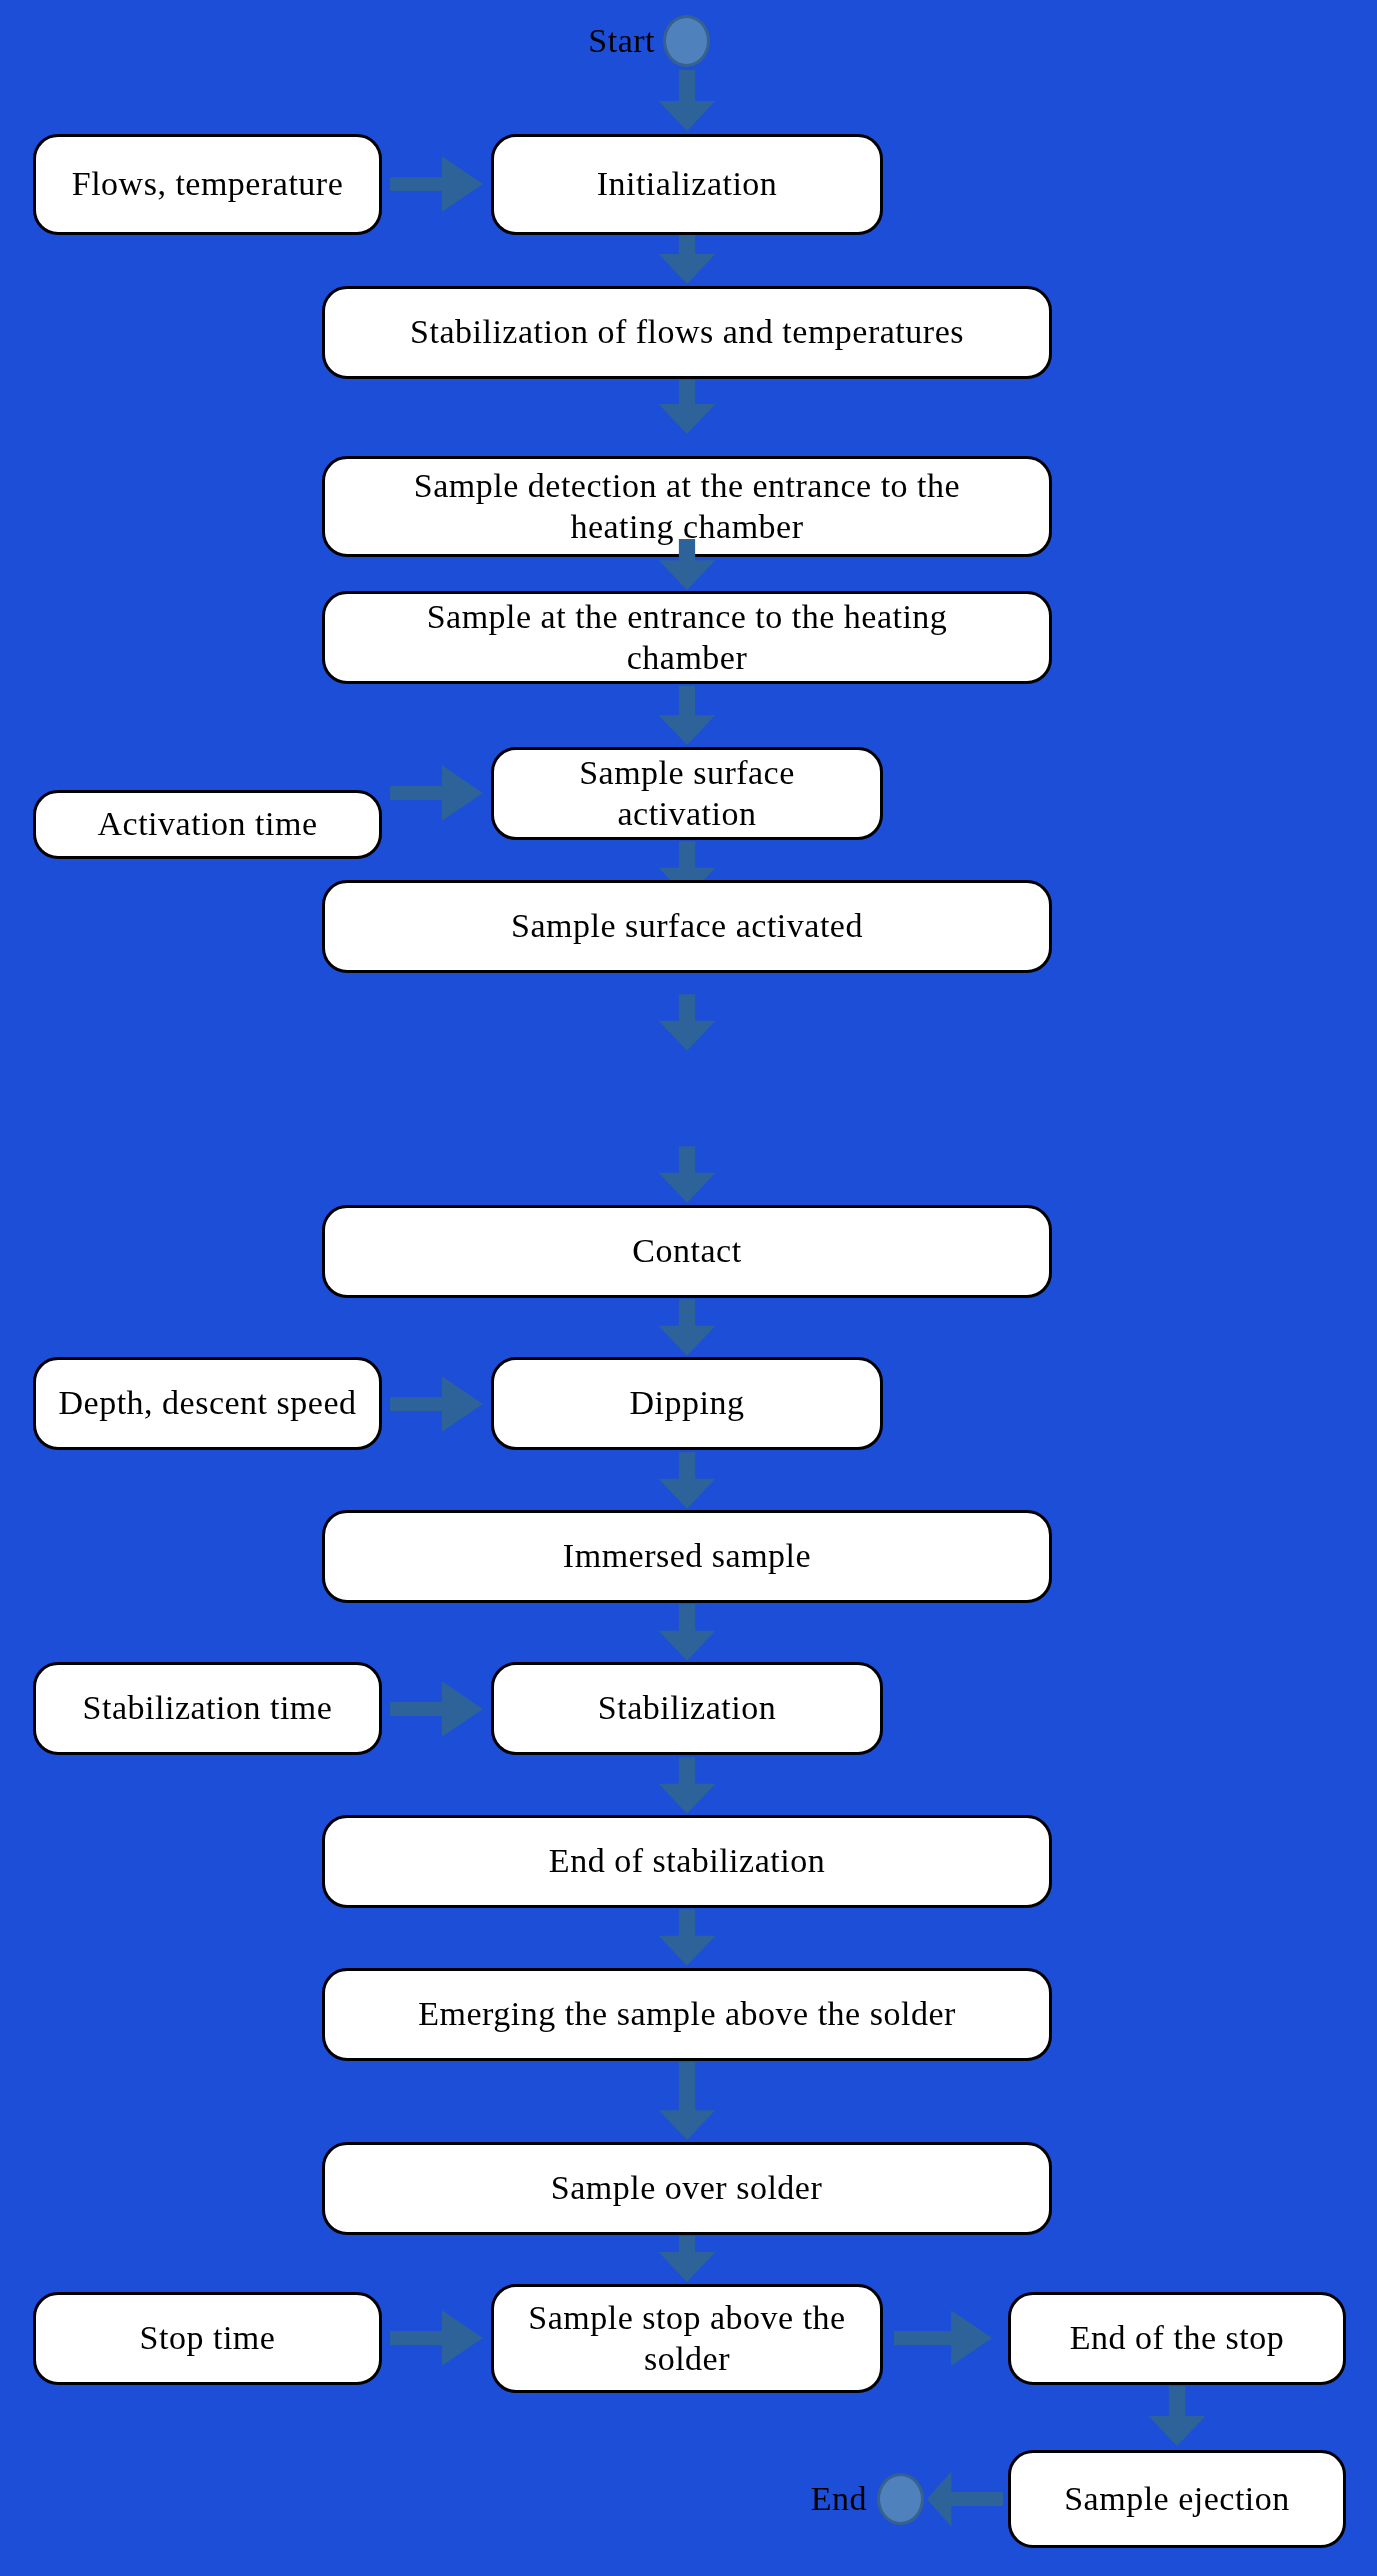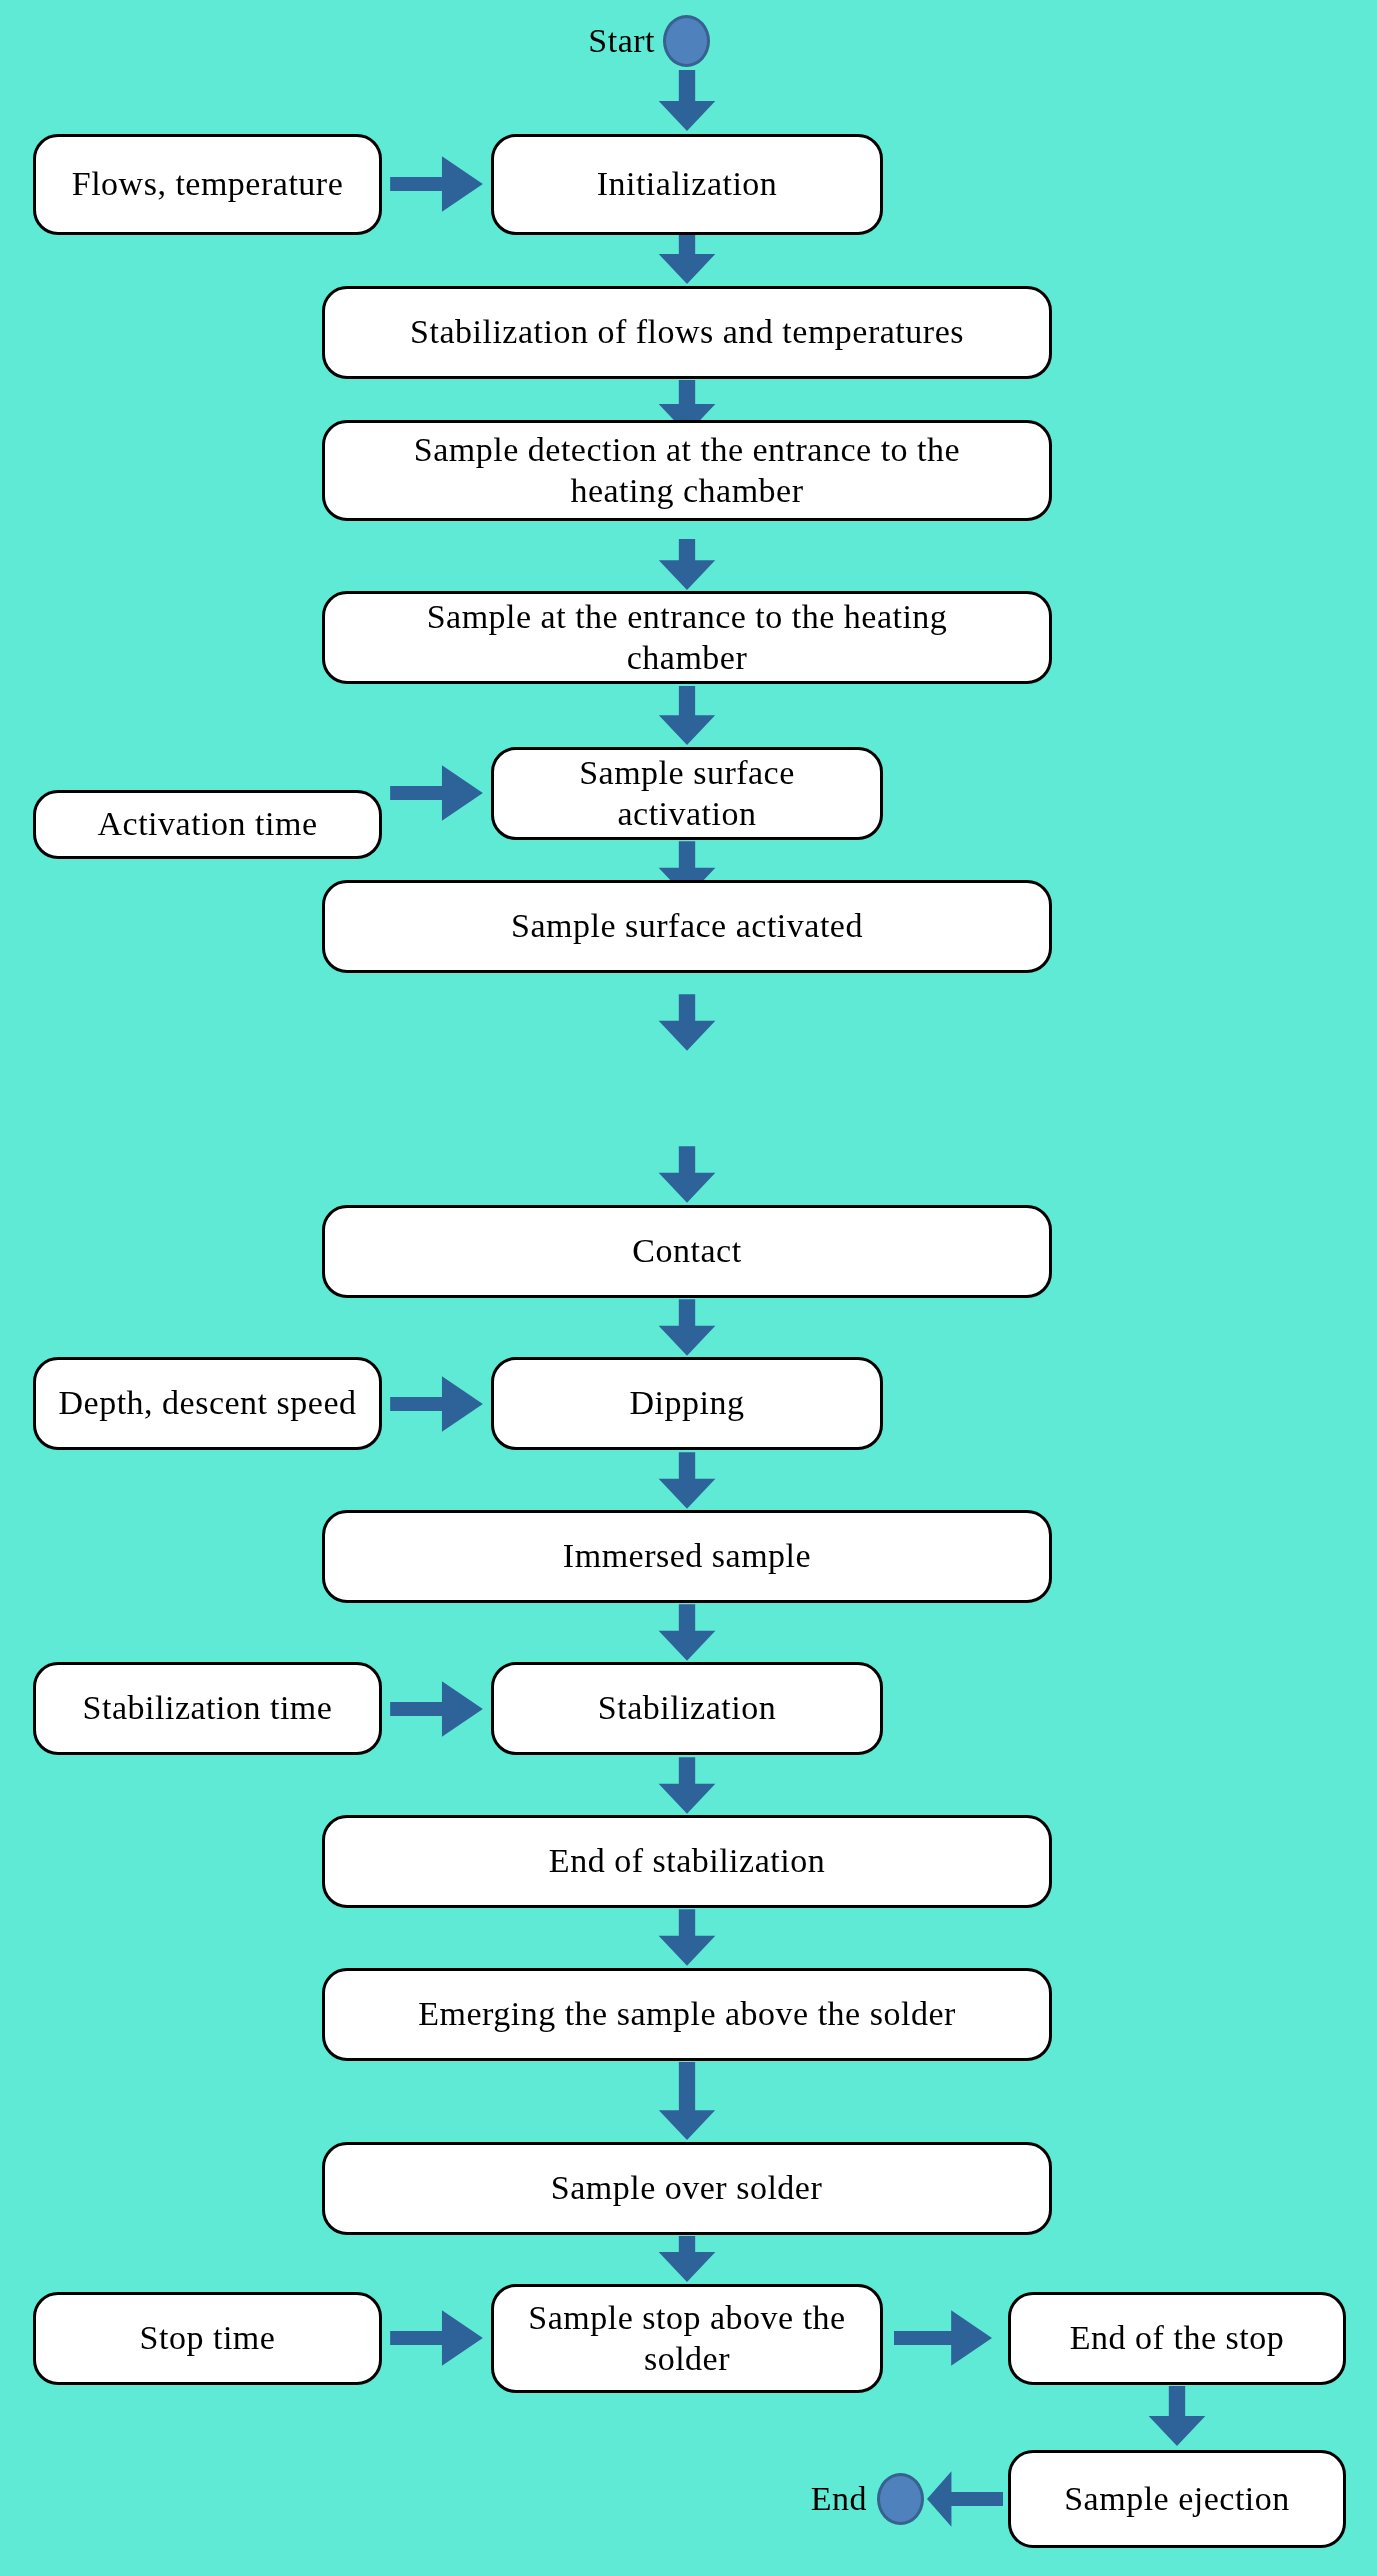--- a/index.html
+++ b/index.html
@@ -1,20 +1,20 @@
 <!DOCTYPE html>
 <html style="--arrow: #2e6399; --terminator_fill: #4f81bd; --terminator_border: #37618e; --box_border: #000000; --box_fill: #ffffff;font-size:8.7px"><head>
 <meta charset="utf-8">
 <title>Flowchart</title>
 <style>
   html,body{margin:0;padding:0;background:#fff;}
   .page{
     position:relative;
     width:1377px;height:2576px;
-    background:#5eead4;
+    background:#1d4ed8;
     font-family:"Liberation Serif", serif;
     color:#000;
   }
   .box{
     position:absolute;
     background:var(--box_fill,#fff);
     border:3.8px solid var(--box_border,#000);
     border-radius:25px;
     box-sizing:border-box;
     display:flex;align-items:center;justify-content:center;
@@ -65,21 +65,21 @@
   <svg class="arrow" style="left:657px;top:235px;" width="60" height="49" viewBox="0 0 110 90">
       <polygon points="40,0 70,0 70,35 107,35 55,90 3,35 40,35"></polygon>
     </svg>
 
   <div class="box wide" style="top:286px;height:93px;">Stabilization of flows and temperatures</div>
 
   <svg class="arrow" style="left:657px;top:380px;" width="60" height="54" viewBox="0 0 110 99">
       <polygon points="40,0 70,0 70,44 107,44 55,99 3,44 40,44"></polygon>
     </svg>
 
-  <div class="box wide" style="top:420px;height:101px;">Sample detection at the entrance to the
+  <div class="box wide" style="top:456px;height:101px;">Sample detection at the entrance to the
 heating chamber</div>
 
   <svg class="arrow" style="left:657px;top:539px;" width="60" height="51" viewBox="0 0 110 94">
       <polygon points="40,0 70,0 70,39 107,39 55,94 3,39 40,39"></polygon>
     </svg>
 
   <div class="box wide" style="top:591px;height:93px;">Sample at the entrance to the heating
 chamber</div>
 
   <svg class="arrow" style="left:657px;top:686px;" width="60" height="59" viewBox="0 0 110 109">

